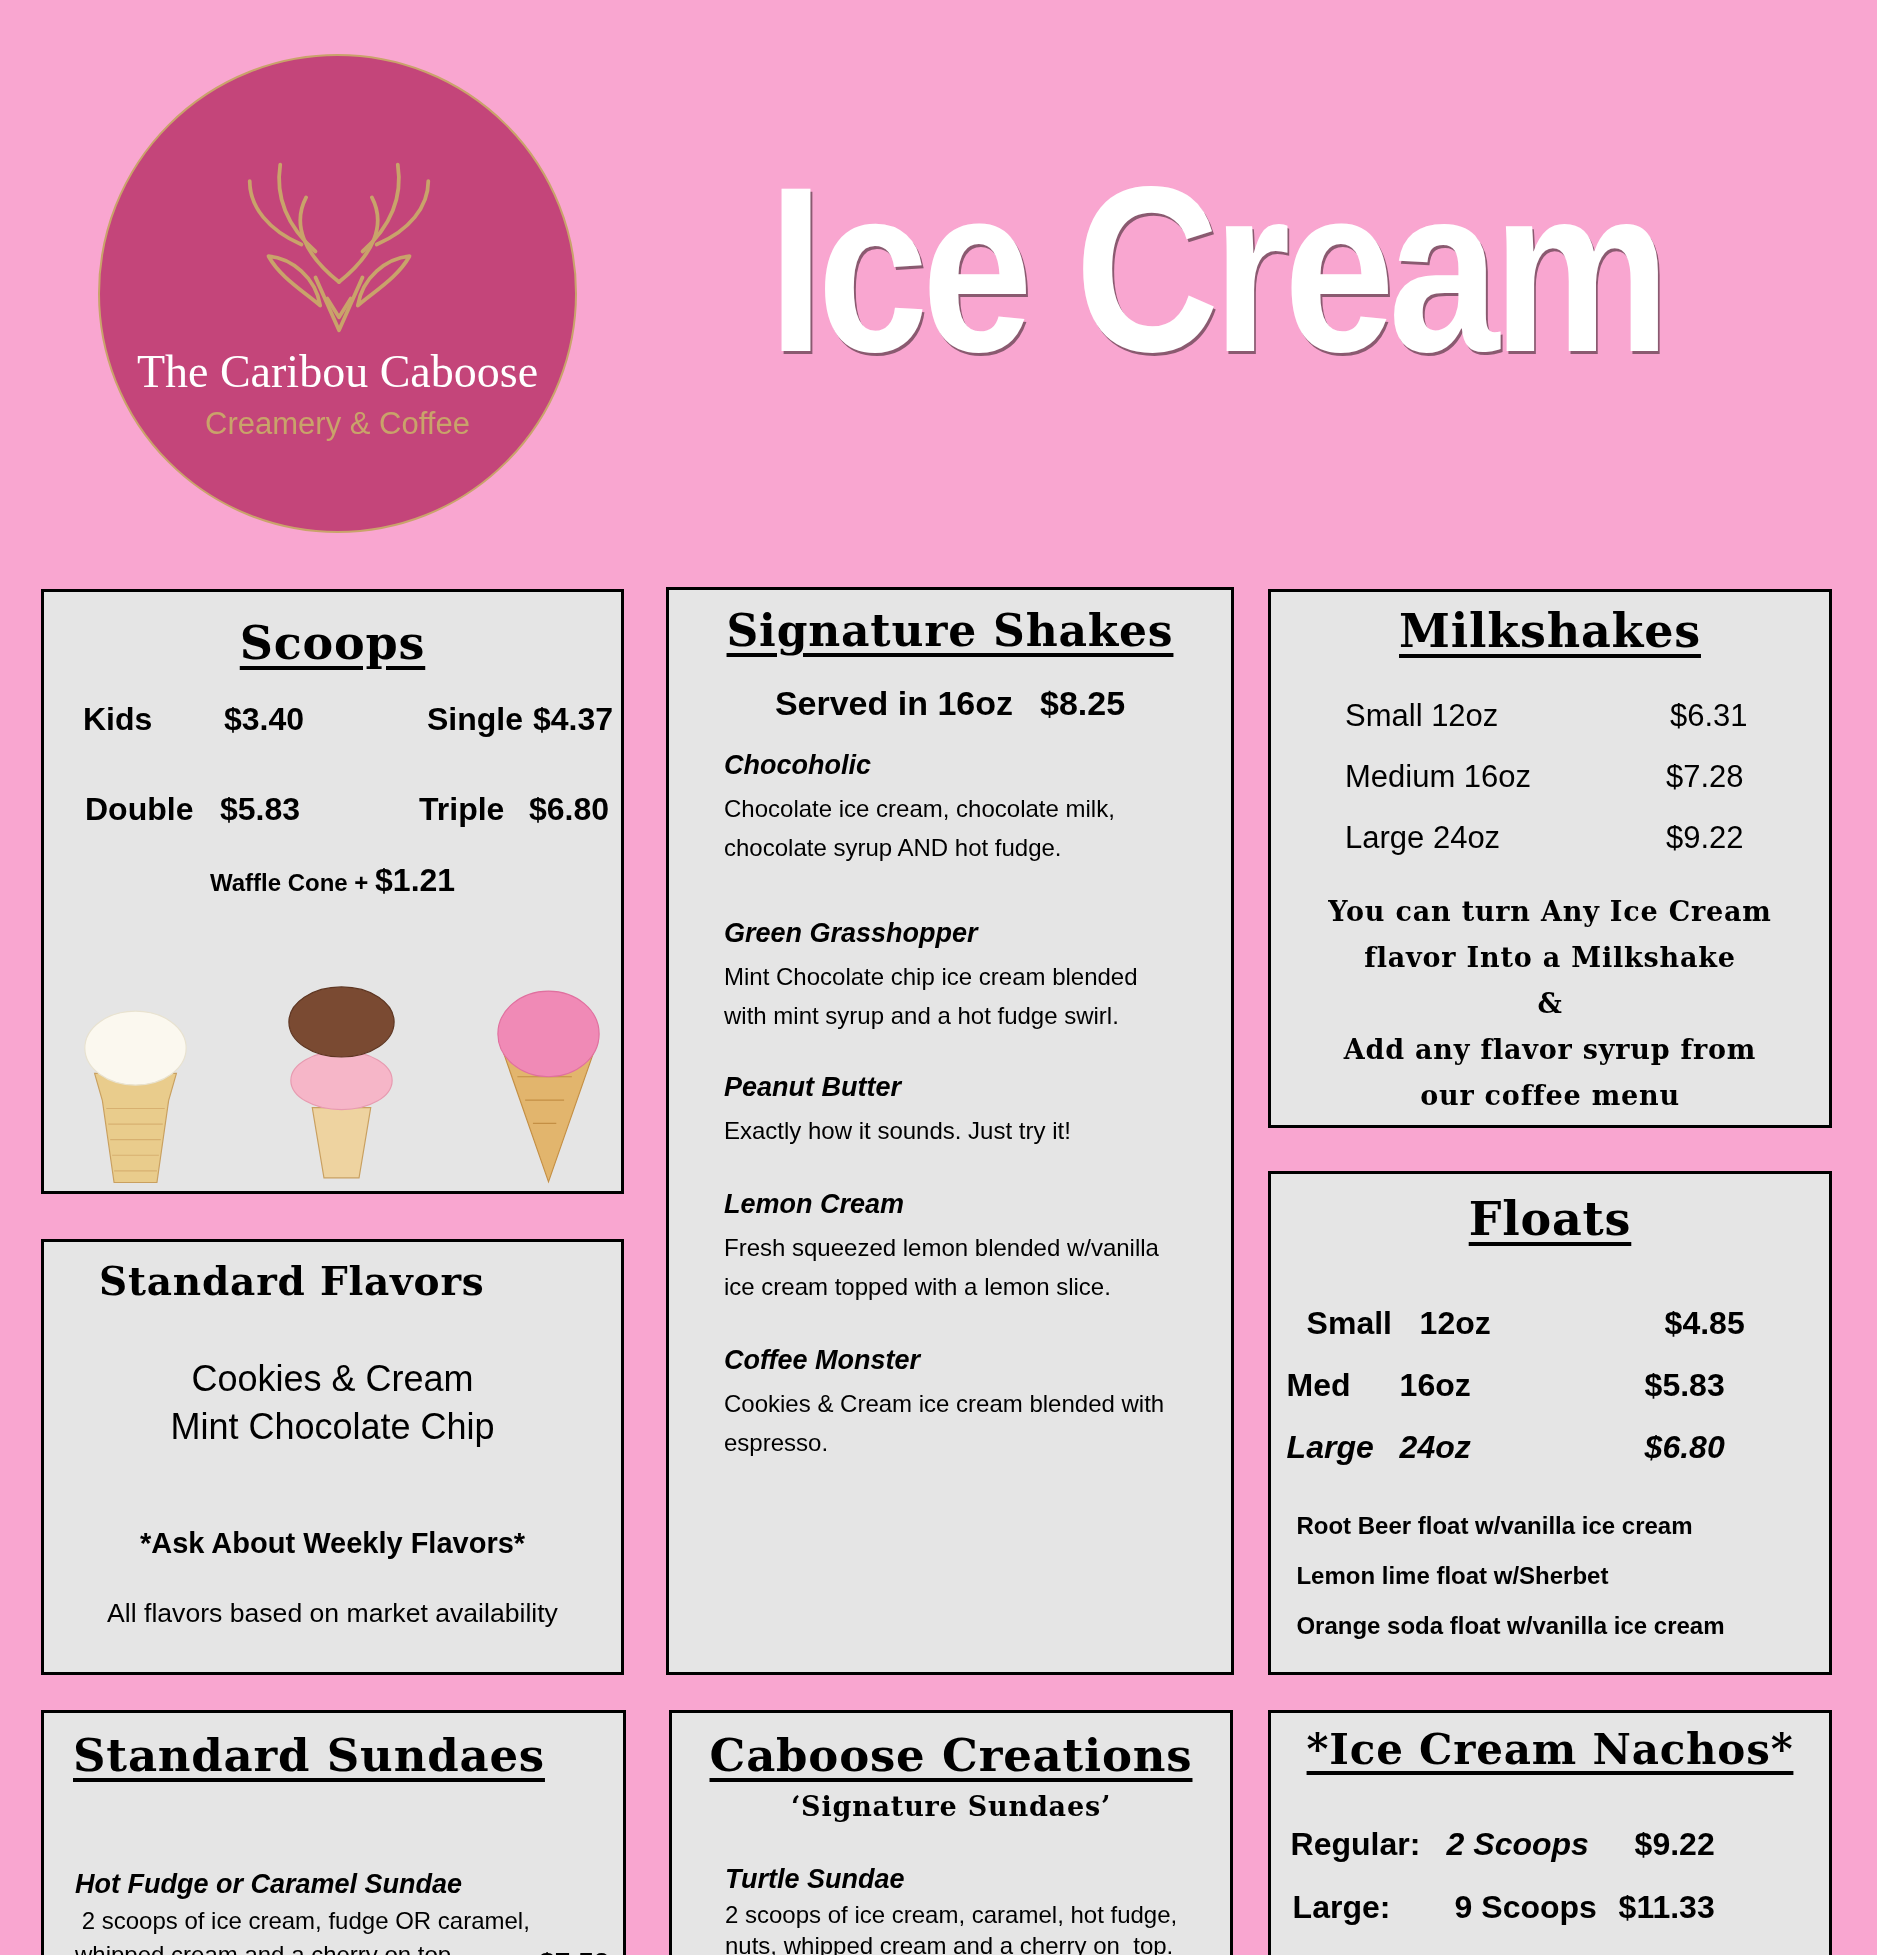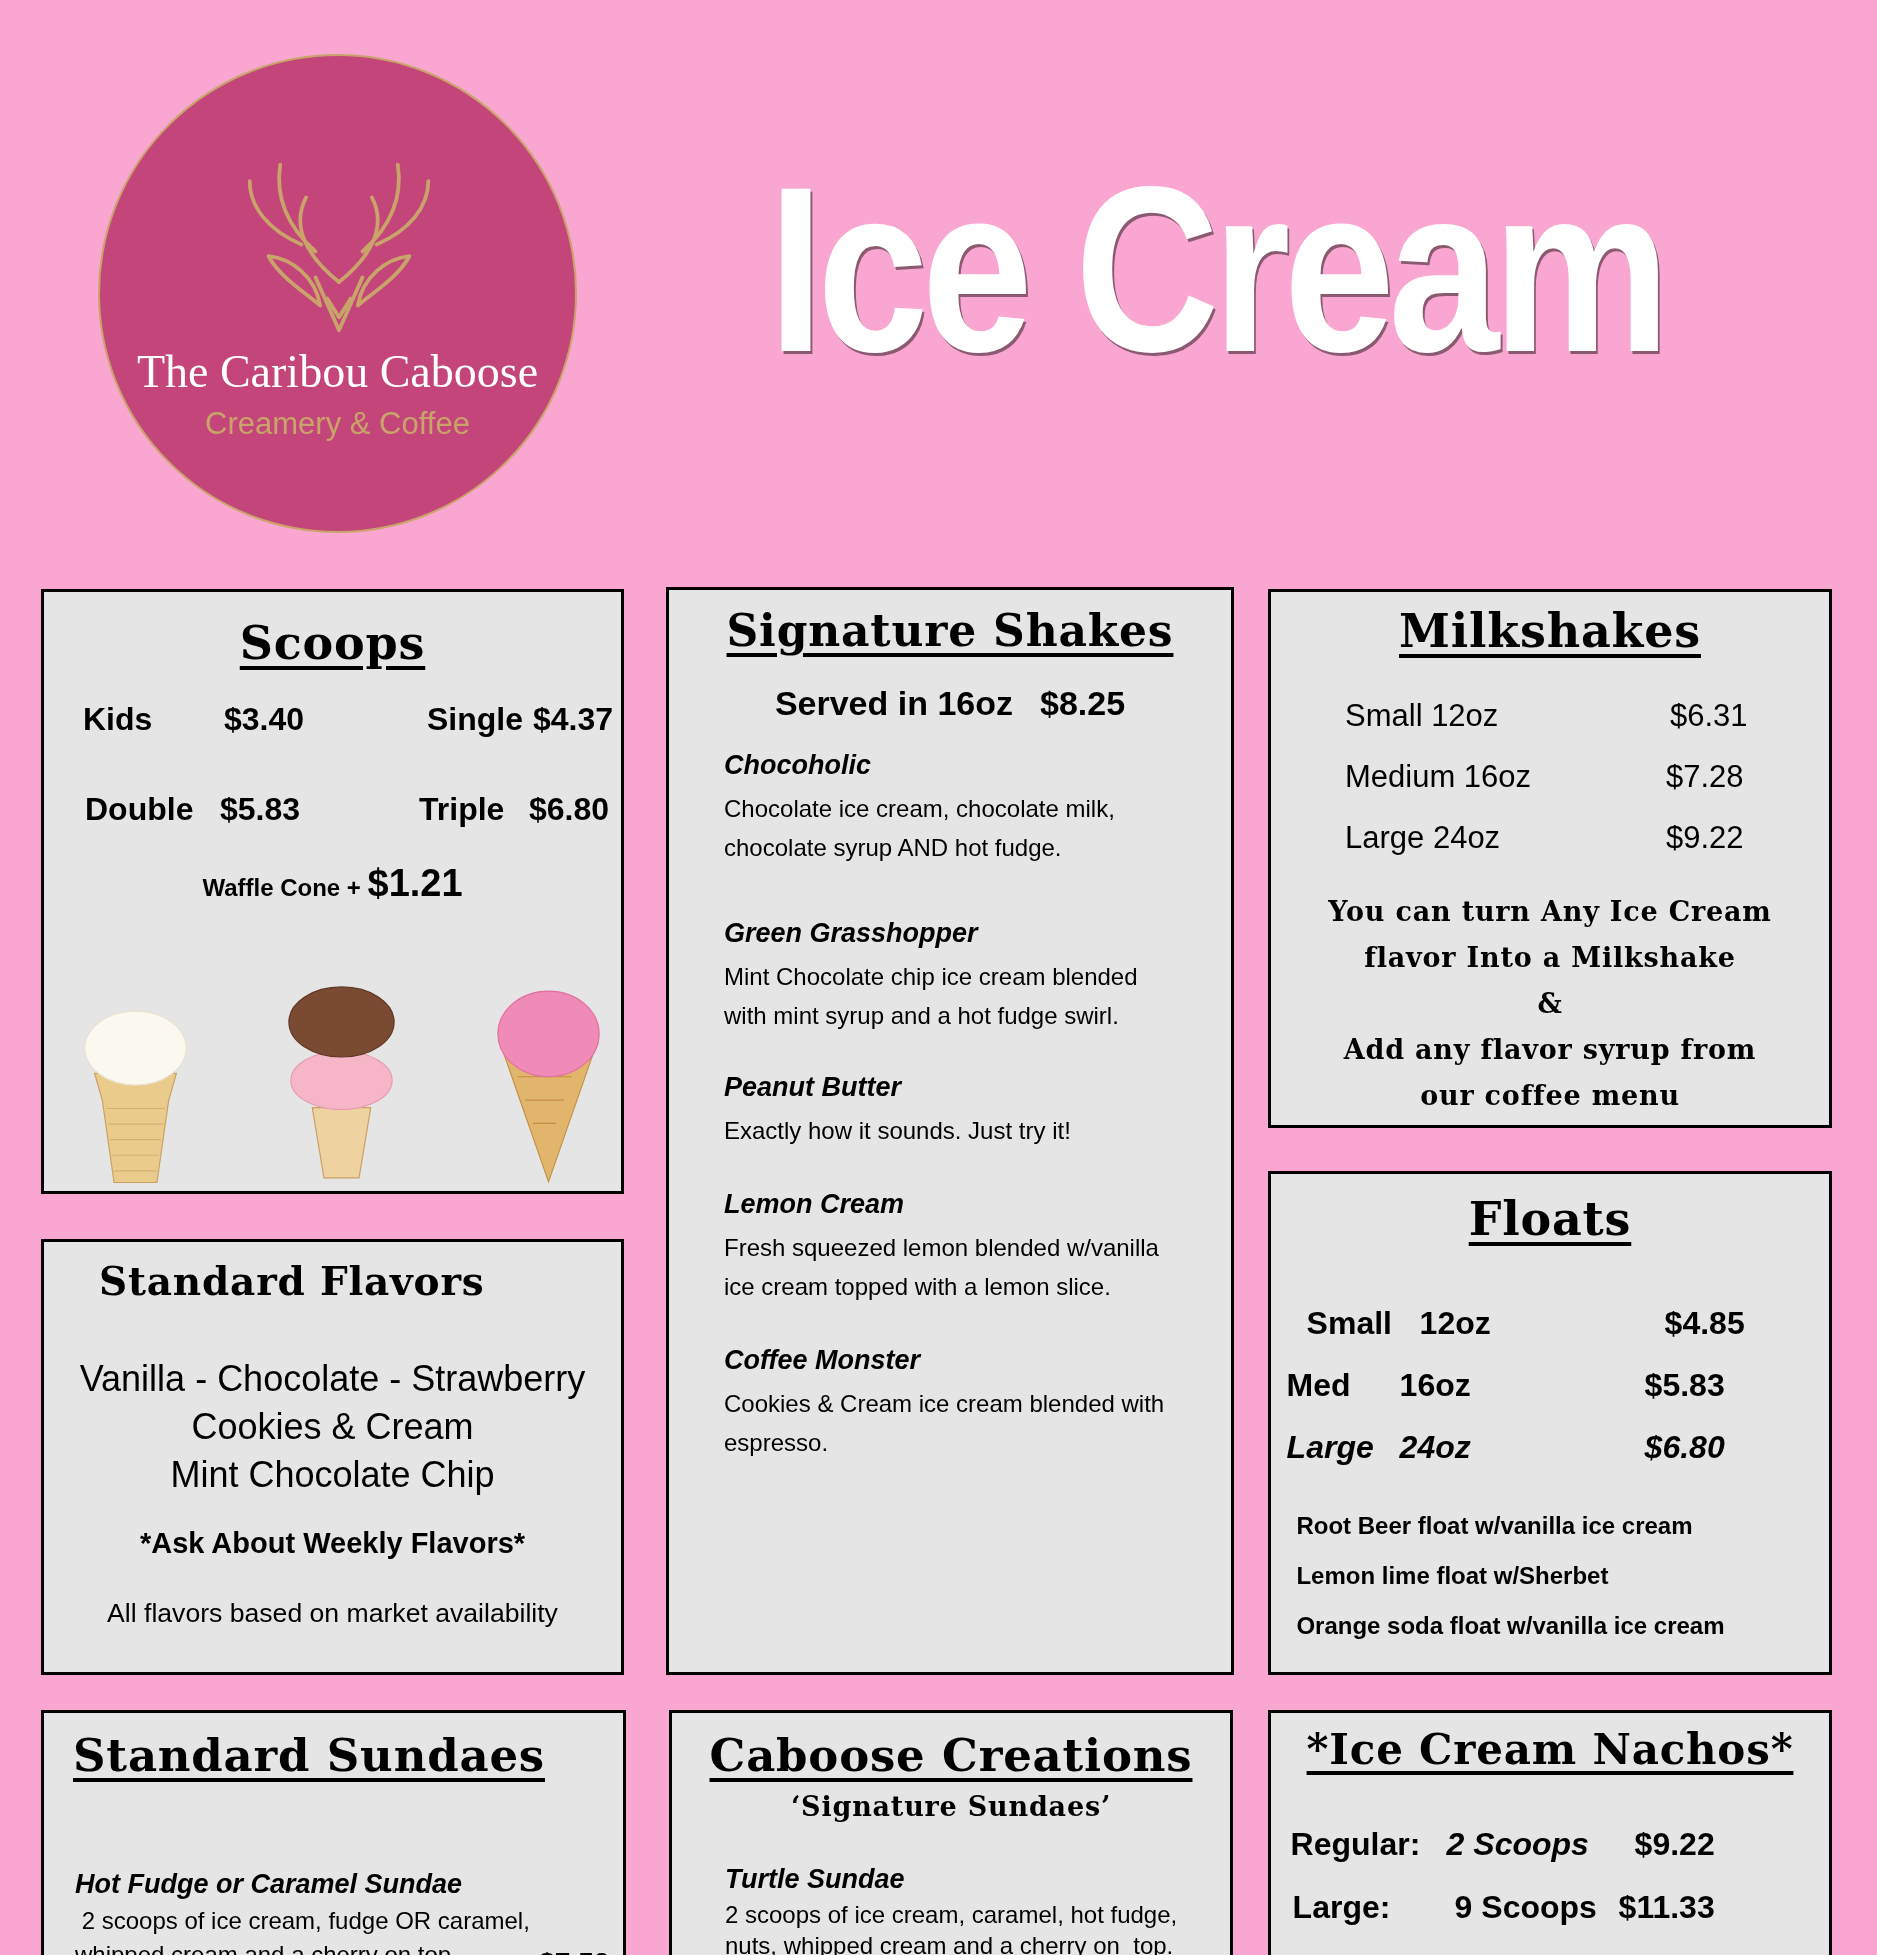--- a/index.html
+++ b/index.html
@@ -50,21 +50,21 @@
     <span class="abs" style="left:0;top:0;">Kids</span>
     <span class="abs" style="left:141px;top:0;">$3.40</span>
     <span class="abs" style="left:344px;top:0;">Single</span>
     <span class="abs" style="left:450px;top:0;">$4.37</span>
     <span class="abs" style="left:2px;top:90px;white-space:nowrap;">Double</span>
     <span class="abs" style="left:137px;top:90px;">$5.83</span>
     <span class="abs" style="left:336px;top:90px;">Triple</span>
     <span class="abs" style="left:446px;top:90px;">$6.80</span>
   </div>
   <div class="abs body" style="left:0;right:0;top:270px;text-align:center;font-weight:700;font-size:24px;">
-    <span>Waffle Cone + </span><span style="font-size:38px;margin-top:31px;">$1.21</span>
+    <span>Waffle Cone + </span><span style="font-size:32px;margin-top:31px;">$1.21</span>
   </div>
 
   <svg class="abs" style="left:35px;top:399px;" width="113" height="196" viewBox="0 0 290 500">
     <path d="M40 210 L250 210 L230 280 L200 490 L90 490 L60 280 Z" fill="#e9cc8c" stroke="#c9a060" stroke-width="3"></path>
     <path d="M70 300 L220 300 M75 340 L215 340 M80 380 L210 380 M85 420 L205 420 M90 460 L200 460" stroke="#d7b070" stroke-width="3"></path>
     <ellipse cx="145" cy="145" rx="130" ry="95" fill="#fbf8ef" stroke="#e8e2d0" stroke-width="3"></ellipse>
   </svg>
   <svg class="abs" style="left:241px;top:375px;" width="113" height="219" viewBox="0 0 290 560">
     <path d="M70 360 L220 360 L210 420 L190 540 L100 540 L80 420 Z" fill="#eed3a0" stroke="#c9a060" stroke-width="3"></path>
     <ellipse cx="145" cy="290" rx="130" ry="75" fill="#f6b6c8" stroke="#e79ab0" stroke-width="3"></ellipse>
@@ -122,21 +122,20 @@
     <div>flavor Into a Milkshake</div>
     <div>&amp;</div>
     <div>Add any flavor syrup from</div>
     <div>our coffee menu</div>
   </div>
 </div>
 
 <div class="panel" style="left:41px;top:1239px;width:583px;height:436px;">
   <div class="abs slab" style="left:55px;top:15.6px;font-size:39px;">Standard  Flavors</div>
   <div class="abs body" style="left:0;right:0;top:113px;text-align:center;font-size:36px;line-height:48px;">
-    <div>Vanilla - Chocolate - Strawberry</div>
     <div>Cookies &amp; Cream</div>
     <div>Mint Chocolate Chip</div>
   </div>
   <div class="abs body" style="left:0;right:0;top:285px;text-align:center;font-size:29px;font-weight:700;">*Ask About Weekly Flavors*</div>
   <div class="abs body" style="left:0;right:0;top:356px;text-align:center;font-size:26.6px;">All flavors based on market availability</div>
 </div>
 
 <div class="panel" style="left:1268px;top:1171px;width:564px;height:504px;">
   <div class="title slab" style="top:17.6px;">Floats</div>
   <div class="abs body" style="left:15.6px;top:131px;font-size:32px;font-weight:700;">

